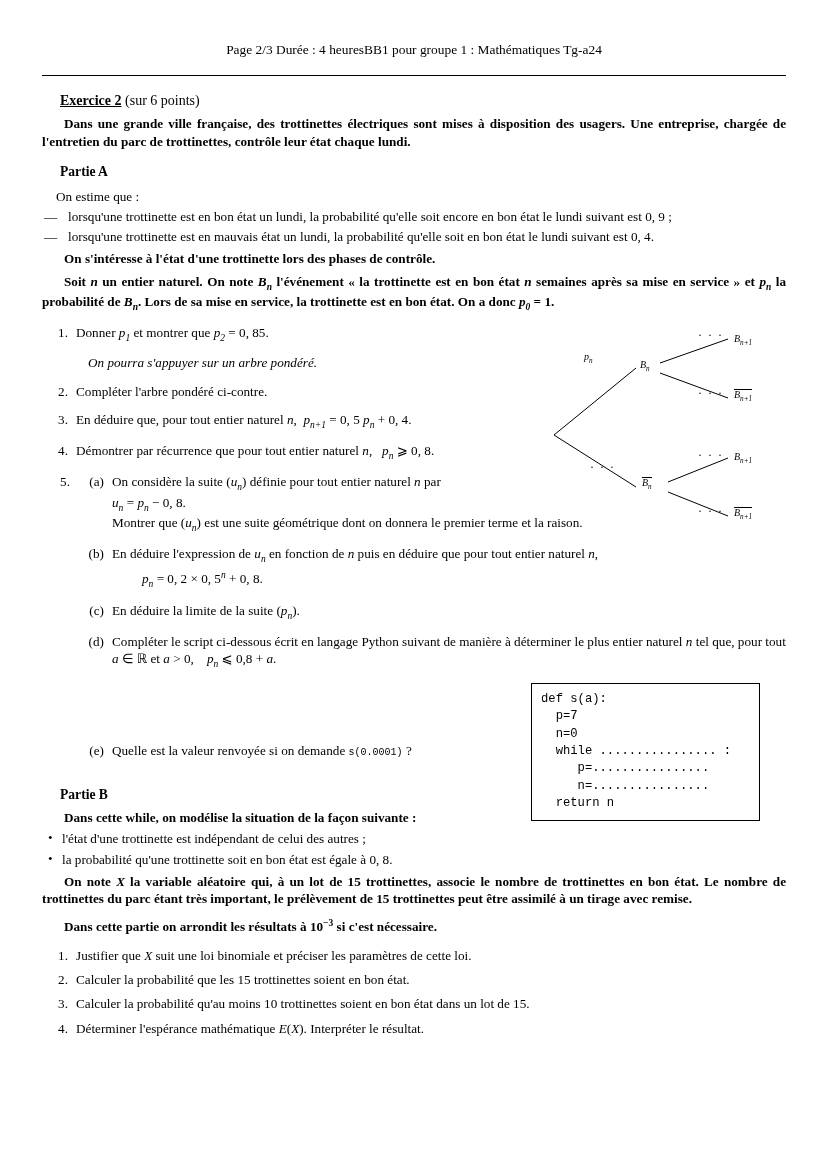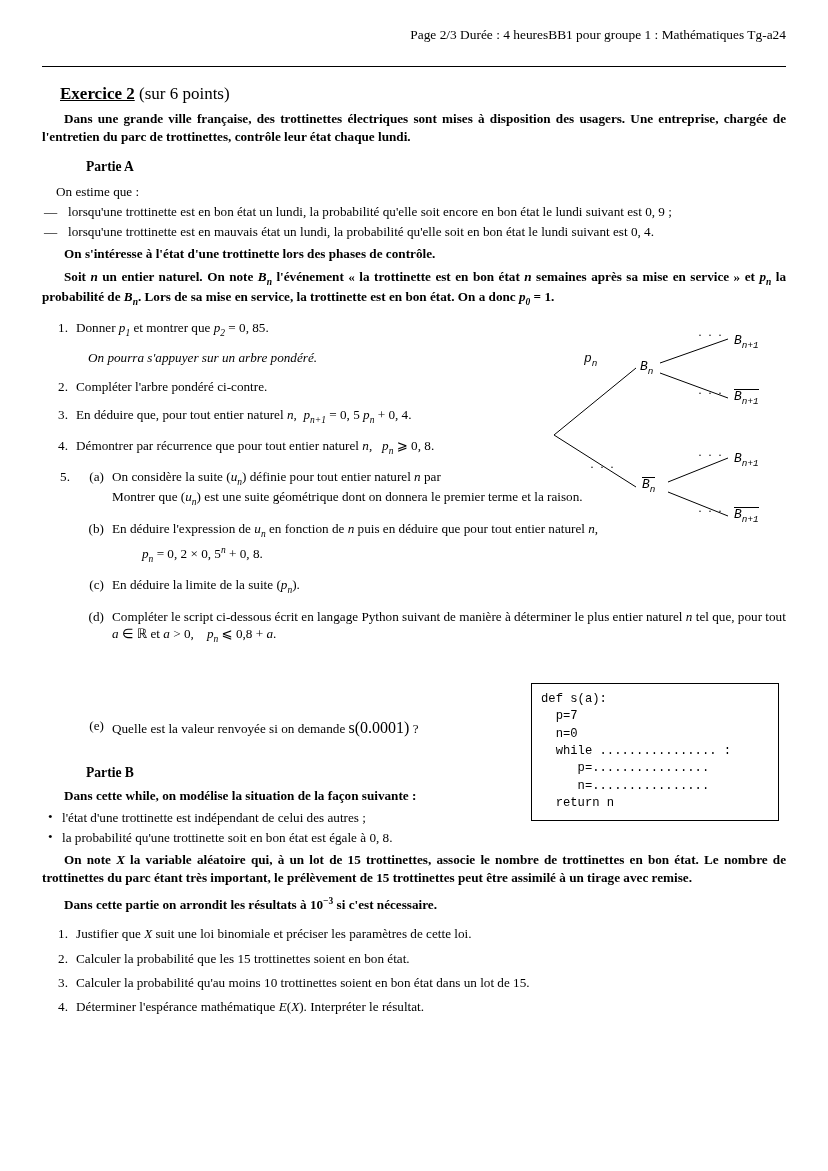--- a/index.html
+++ b/index.html
@@ -25,46 +25,47 @@
   }
   .content {
     position: absolute;
     left: 42px;
     top: 26px;
     width: 744px;
   }
   
   .header {
     display: flex;
-    justify-content: flex-end;
+    justify-content: center;
     align-items: baseline;
     font-size: 13.4px;
-    padding-bottom: 22px;
+    padding-bottom: 16px;
     border-bottom: 1.1px solid #000;
+    margin-top: 15px;
   }
   .header-left, .header-right { white-space: nowrap; }
 
   .sec-title {
     margin-top: 16px;
-    font-size: 17px;
+    font-size: 14px;
   }
   .sec-title b { font-weight: bold; }
   .u { text-decoration: underline; }
 
   p.para {
     margin: 5px 0 0 0;
     text-align: justify;
     text-indent: 22px;
     font-weight: bold;
   }
 
   .part-title {
     font-weight: bold;
     margin-top: 13px;
-    margin-left: 44px;
+    margin-left: 18px;
     font-size: 13.6px;
   }
 
   .blk { margin-left: 14px; }
 
   .dashlist {
     margin: 3px 0 0 0;
     padding: 0;
     list-style: none;
   }
@@ -143,35 +144,35 @@
   .tree {
     position: absolute;
     left: 532px;
     top: 330px;
     width: 260px;
     height: 210px;
   }
   .tree svg { display: block; }
   .tree .lbl {
     position: absolute;
-    font-family: Liberation Mono, monospace;
-    font-size: 13px;
+    font-family: Liberation Serif, serif;
+    font-size: 10px;
   }
   .tree .dots {
     position: absolute;
     font-size: 12px;
     letter-spacing: 1.5px;
   }
 
   
   .pybox {
     position: absolute;
     left: 531px;
     top: 683px;
-    width: 248px;
+    width: 229px;
     border: 1.1px solid #000;
     padding: 7px 9px 8px 9px;
     font-family: "Liberation Mono", monospace;
     font-size: 12.2px;
     line-height: 1.42;
     background: #fff;
     box-sizing: border-box;
   }
   .pybox .ln { white-space: pre; }
 
@@ -225,38 +226,39 @@
       <li>
         <span class="mark">4.</span>
         <span>Démontrer par récurrence que pour tout entier naturel <span class="math">n</span>,&nbsp;&nbsp; <span class="math">p<sub>n</sub></span> ⩾ 0, 8.</span>
       </li>
       <li style="padding-left:0">
         <ol class="alpha" style="margin-left:34px">
           <li style="margin-top:0">
             <span class="mark" style="left:-34px; width:28px">5.</span>
             <span class="mark">(a)</span>
             <span>On considère la suite (<span class="math">u<sub>n</sub></span>) définie pour tout entier naturel <span class="math">n</span> par</span>
+            <div><span class="math">u<sub>n</sub></span> = <span class="math">p<sub>n</sub></span> − 0, 8.</div>
             <div>Montrer que (<span class="math">u<sub>n</sub></span>) est une suite géométrique dont on donnera le premier terme et la raison.</div>
           </li>
           <li>
             <span class="mark">(b)</span>
             <span>En déduire l'expression de <span class="math">u<sub>n</sub></span> en fonction de <span class="math">n</span> puis en déduire que pour tout entier naturel <span class="math">n</span>,</span>
             <div class="indent-block"><span class="math">p<sub>n</sub></span> = 0, 2 × 0, 5<sup class="math">n</sup> + 0, 8.</div>
           </li>
           <li>
             <span class="mark">(c)</span>
             <span>En déduire la limite de la suite (<span class="math">p<sub>n</sub></span>).</span>
           </li>
           <li>
             <span class="mark">(d)</span>
             <span>Compléter le script ci-dessous écrit en langage Python suivant de manière à déterminer le plus entier naturel <span class="math">n</span> tel que, pour tout <span class="math">a</span> ∈ <span class="mathup">ℝ</span> et <span class="math">a</span> &gt; 0,&nbsp;&nbsp;&nbsp; <span class="math">p<sub>n</sub></span> ⩽ 0,8 + <span class="math">a</span>.</span>
           </li>
           <li style="margin-top:72px">
             <span class="mark">(e)</span>
-            <span>Quelle est la valeur renvoyée si on demande <span style="font-family:Liberation Serif, serif; font-size:16px">s(0.0001)</span> ?</span>
+            <span>Quelle est la valeur renvoyée si on demande <span style="font-family:Liberation Mono, monospace; font-size:10px">s(0.0001)</span> ?</span>
           </li>
         </ol>
       </li>
     </ol>
 
     <div class="part-title" style="margin-top:26px">Partie B</div>
 
     <p class="para">Dans cette while, on modélise la situation de la façon suivante :</p>
 
     <ul class="bul blk">

